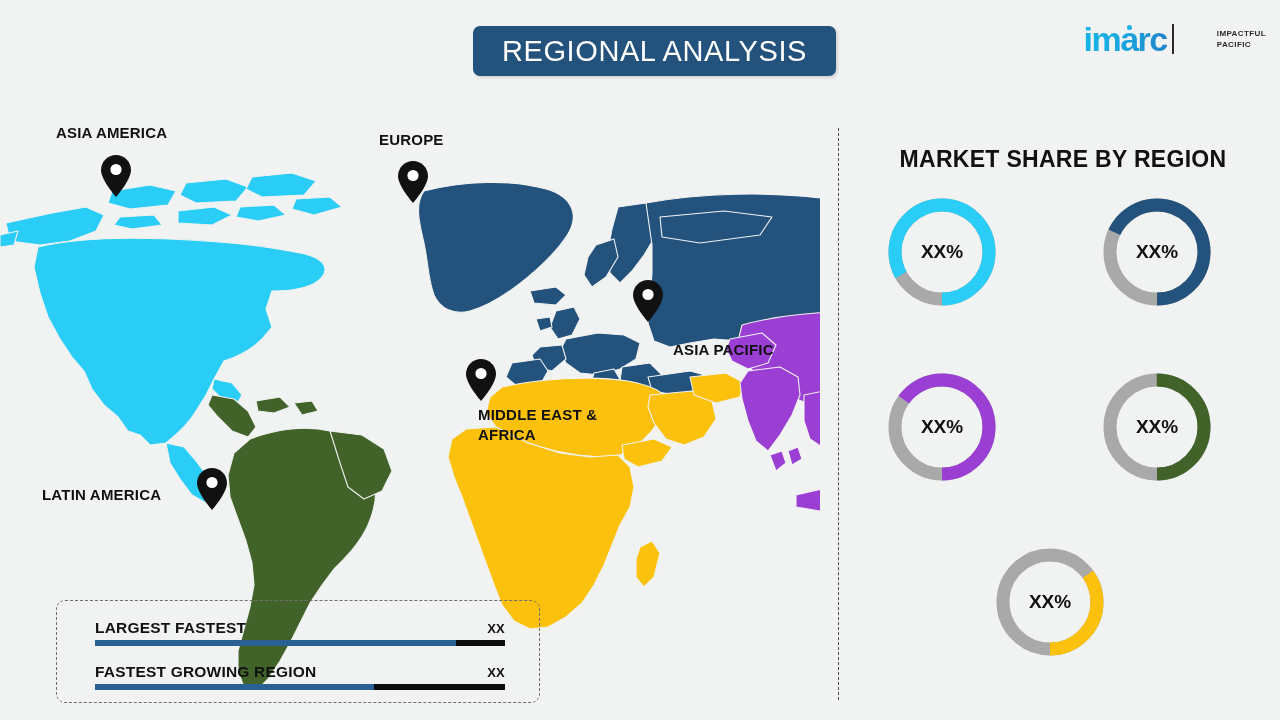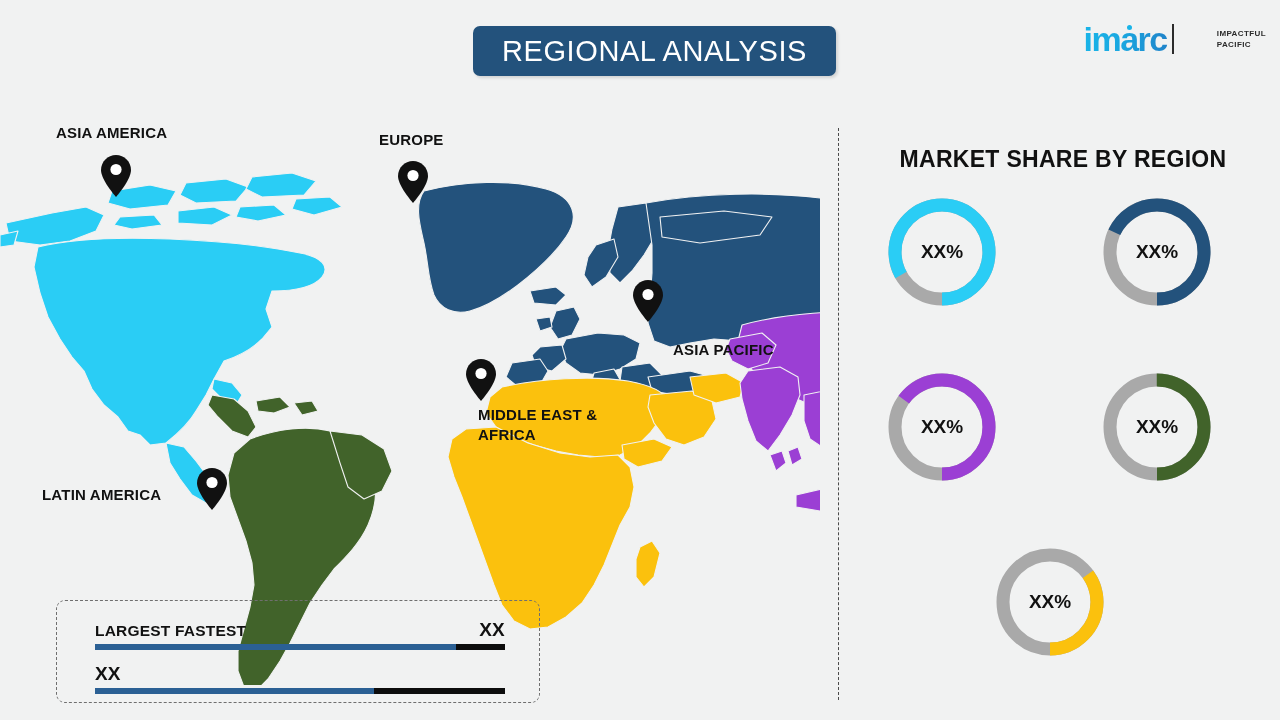--- a/index.html
+++ b/index.html
@@ -112,21 +112,21 @@
   .legend-row { position: absolute; left: 38px; width: 410px; }
   .legend-row.r1 { top: 18px; }
   .legend-row.r2 { top: 62px; }
   .legend-head {
     display: flex; align-items: baseline; justify-content: space-between;
   }
   .legend-name {
     font-size: 15.5px; font-weight: bold; color: #111; letter-spacing: 0.2px;
   }
   .legend-val {
-    font-size: 19px; font-weight: bold; color: #111; letter-spacing: 0.2px;
+    font-size: 13px; font-weight: bold; color: #111; letter-spacing: 0.2px;
   }
   .legend-bar {
     position: relative;
     margin-top: 3px;
     height: 6px;
     background: #0d0d0d;
     width: 100%;
   }
   .legend-bar-fill {
     position: absolute; left: 0; top: 0; height: 100%;
@@ -405,20 +405,21 @@
         <span class="legend-name">LARGEST FASTEST</span>
         <span class="legend-val">XX</span>
       </div>
       <div class="legend-bar" style="background: rgb(13, 13, 13);">
         <div class="legend-bar-fill" style="width: 88%; background: rgb(43, 96, 148);"></div>
       </div>
     </div>
 
     <div class="legend-row r2">
       <div class="legend-head">
+        <span class="legend-name">FASTEST GROWING REGION</span>
         <span class="legend-val">XX</span>
       </div>
       <div class="legend-bar" style="background: rgb(13, 13, 13);">
         <div class="legend-bar-fill" style="width: 68%; background: rgb(43, 96, 148);"></div>
       </div>
     </div>
   </div>
 
   <div class="right-panel">
     <div class="share-title">MARKET SHARE BY REGION</div>

